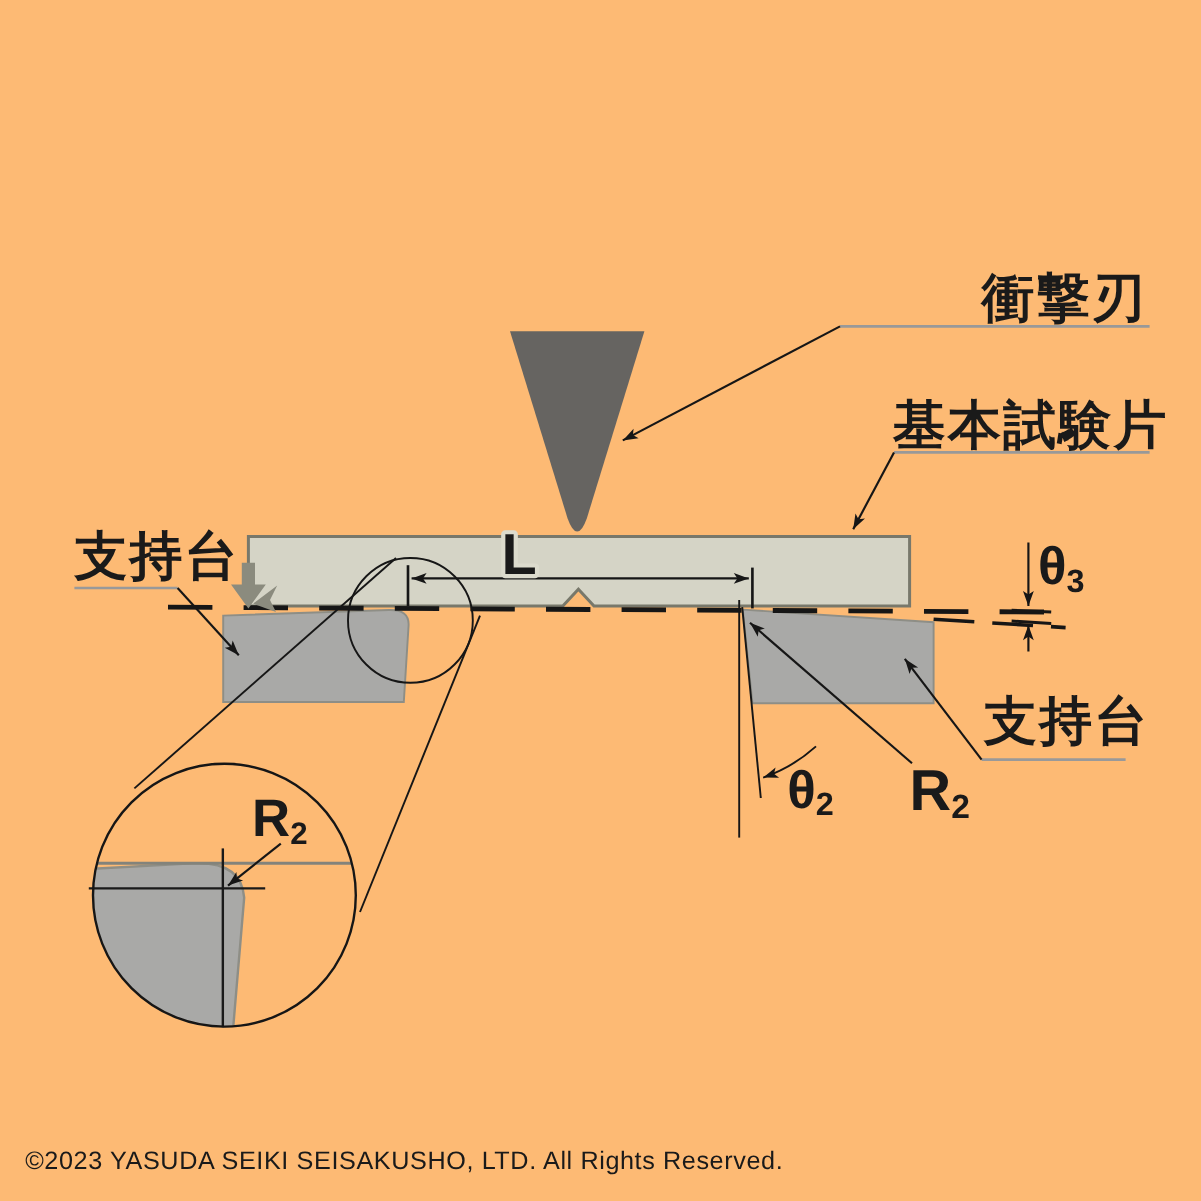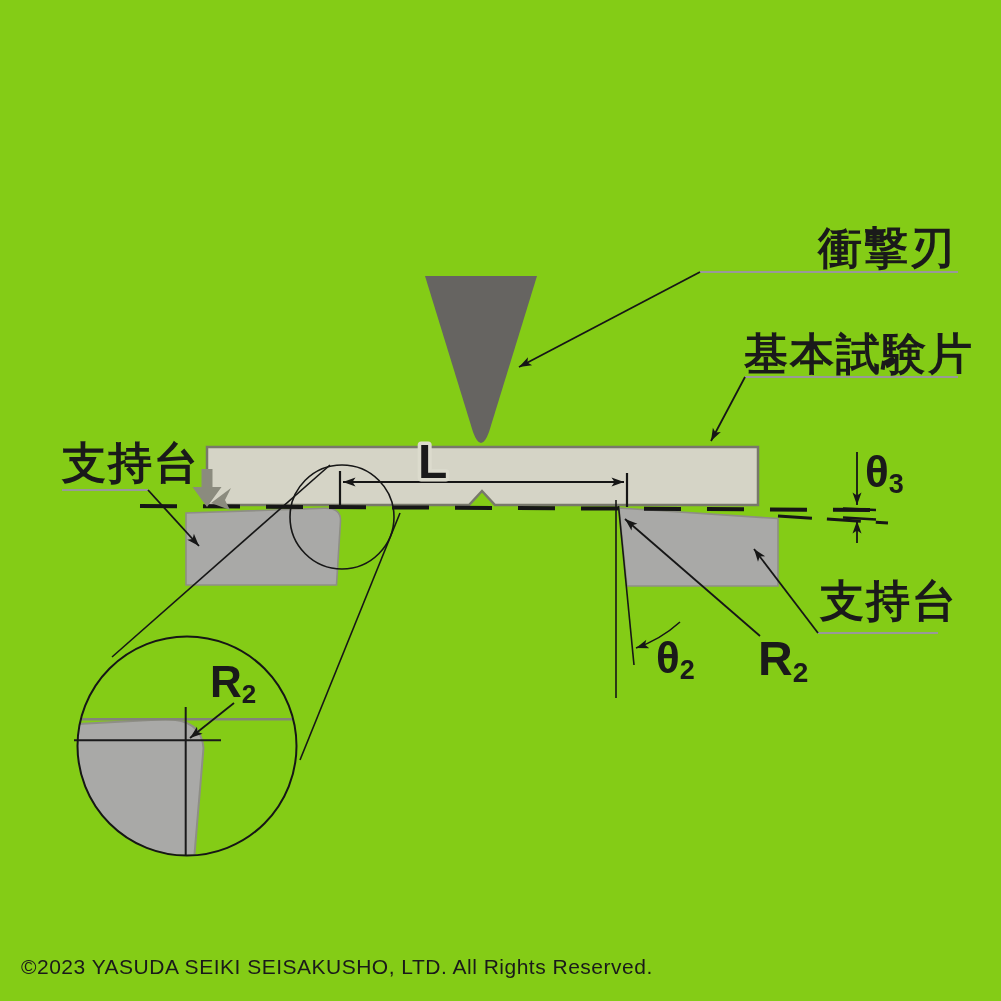--- a/index.html
+++ b/index.html
@@ -1,19 +1,19 @@
 <!DOCTYPE html>
 <html><head>
 <meta charset="utf-8">
 <style>
   html,body{margin:0;padding:0;background:#ffffff;}
   .stage{
     position:relative;
     width:1001px;height:1001px;
-    background:#84cc16;
+    background:#fdba74;
     overflow:hidden;
     font-family:"Liberation Sans","DejaVu Sans",sans-serif;
   }
   svg{position:absolute;left:0;top:0;}
   text{font-family:"Liberation Sans","DejaVu Sans",sans-serif;fill:#1a1a1a;}
   .jp-label{font-size:44px;font-weight:600;letter-spacing:2px;}
   .dim-label{font-weight:700;}
   .copyright{font-size:21px;font-weight:400;letter-spacing:0.5px;}
 </style>
 </head>

